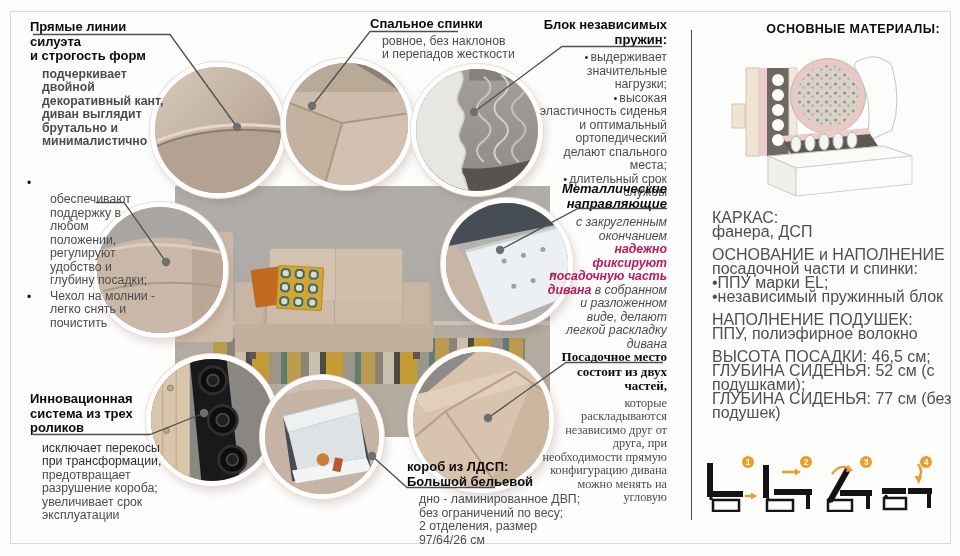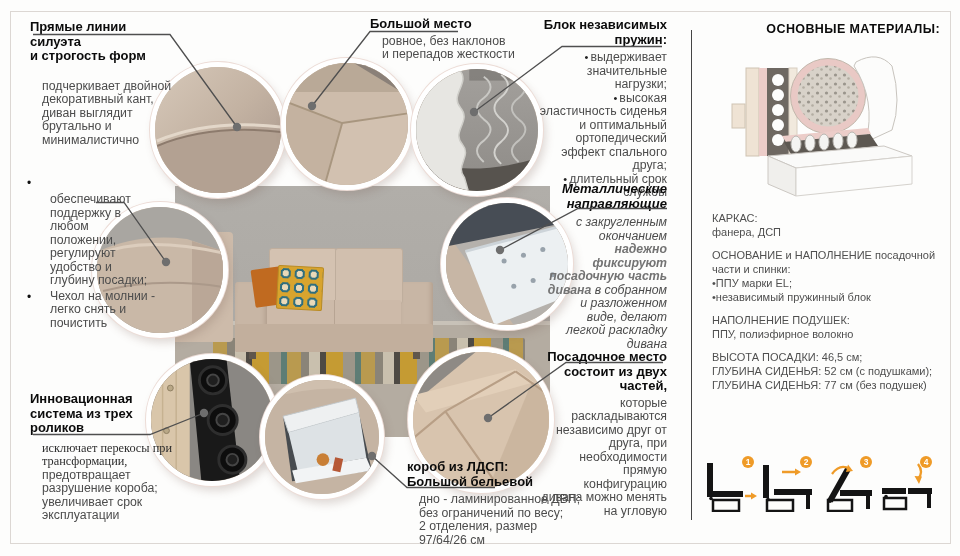--- a/index.html
+++ b/index.html
@@ -5,21 +5,21 @@
   html,body{margin:0;padding:0;background:#ffffff;}
   #page{position:relative;width:960px;height:556px;background:#fdfdfc;overflow:hidden;
         font-family:"Liberation Sans",sans-serif;color:#4c4c4c;}
   .frame{position:absolute;left:10px;top:11px;right:9px;bottom:12px;border:1px solid #dcd7d3;}
   .divider{position:absolute;left:691px;top:30px;width:1px;height:490px;background:#454545;}
 
   
   .tb{position:absolute;}
   .ttl{font-weight:bold;color:#0b0b0b;font-size:13px;line-height:14.5px;}
   .body{font-size:12.3px;line-height:13.5px;color:#4c4c4c;padding-left:12px;}
-  .body.dark{color:#2e2e2e;font-family:Liberation Serif, serif;}
+  .body.dark{color:#2e2e2e;}
   .r{text-align:right;}
   .bul{display:flex;}
   .bul .dot{width:11px;flex:none;font-size:12px;color:#111;}
   .ib-dot{font-size:11px;color:#222;margin-right:2px;}
 
   
   .photo{position:absolute;left:175px;top:186px;width:375px;height:251px;
          background:linear-gradient(#b1aea9,#a9a6a1);overflow:hidden;}
   .photo .floor{position:absolute;left:0;top:139px;width:100%;height:112px;background:#b4aca1;}
   .photo .baseboard{position:absolute;left:0;top:135px;width:100%;height:4px;background:#c8c2b8;}
@@ -46,21 +46,21 @@
           box-shadow:0 0 0 1px #ecdcd6, 3px 5px 9px rgba(120,90,80,.22);background:#c9b8a7;}
   .circle svg{display:block;width:100%;height:100%;}
 
   
   .overlay{position:absolute;left:0;top:0;pointer-events:none;}
 
   
   .rp-title{position:absolute;left:700px;top:22px;width:240px;text-align:right;
             font-weight:bold;font-size:12.5px;letter-spacing:.4px;color:#0b0b0b;}
   .diagram{position:absolute;left:716px;top:36px;}
-  .rp-specs{position:absolute;left:712px;top:211px;width:240px;font-size:11px;line-height:14px;color:#4f4f4f;}
+  .rp-specs{position:absolute;left:712px;top:211px;width:240px;font-size:16px;line-height:14px;color:#4f4f4f;}
   .rp-sec{margin-bottom:9px;}
   .steps{position:absolute;left:698px;top:454px;width:250px;height:58px;}
   .step{position:absolute;top:0;width:56px;height:56px;}
   .badge{position:absolute;left:40px;top:2px;width:12px;height:12px;border-radius:50%;background:#ef9b28;
          color:#fff;font-size:8.5px;font-weight:bold;line-height:12px;text-align:center;}
   .stepicon{position:absolute;left:0;top:6px;}
 </style>
 </head>
 <body>
 
@@ -197,21 +197,21 @@
       <path d="M0,0 L58,0 L0,48 Z" fill="#8e8a85"></path>
       <path d="M0,40 L95,16 L112,28 L12,56 Z" fill="#e2cfb9"></path>
       <path d="M110,28 L126,40 L126,126 L70,126 Z" fill="#c9b49c" opacity=".85"></path>
       <path d="M30,55 L95,18 M30,55 L0,80 M30,55 L80,126 M95,18 L126,40" stroke="#b89f86" stroke-width="2" fill="none"></path>
     </svg>
   </div>
 
   <div class="tb" style="left:30px;top:20px;width:146px;">
     <div class="ttl">Прямые линии силуэта</div>
     <div class="ttl">и строгость форм</div>
-    <div class="body" style="margin-top:16px;width:136px;">подчеркивает двойной декоративный кант, диван выглядит брутально и минималистично</div>
+    <div class="body" style="margin-top:4px;width:136px;font-weight:bold;">подчеркивает двойной декоративный кант, диван выглядит брутально и минималистично</div>
   </div>
 
   <div class="tb" style="left:27px;top:176px;width:130px;">
     <div class="bul">
       <span class="dot">•</span>
     </div>
     <div class="body" style="margin:3px 0 0 11px;width:108px;">обеспечивают поддержку в любом положении, регулируют удобство и глубину посадки;</div>
     <div class="bul" style="margin-top:2px;">
       <span class="dot">•</span>
       <span class="body" style="width:114px;">Чехол на молнии - легко снять и почистить</span>
@@ -220,44 +220,44 @@
 
   <div class="tb" style="left:30px;top:392px;width:146px;">
     <div class="ttl">Инновационная</div>
     <div class="ttl">система из трех</div>
     <div class="ttl">роликов</div>
     <div class="body dark" style="margin-top:6px;width:138px;">исключает перекосы при трансформации,</div>
     <div class="body" style="width:138px;">предотвращает разрушение короба; увеличивает срок эксплуатации</div>
   </div>
 
   <div class="tb" style="left:370px;top:17px;width:160px;">
-    <div class="ttl">Большой место</div>
+    <div class="ttl">Спальное спинки</div>
     <div class="body" style="margin-top:3px;">ровное, без наклонов</div>
     <div class="body">и перепадов жесткости</div>
   </div>
 
   <div class="tb r" style="left:527px;top:18px;width:140px;">
     <div class="ttl">Блок независимых</div>
     <div class="ttl">пружин:</div>
     <div class="body" style="margin-top:4px;"><span class="ib-dot">•</span><span>выдерживает значительные нагрузки;</span></div>
-    <div class="body"><span class="ib-dot">•</span><span>высокая эластичность сиденья и оптимальный ортопедический эффект спального друга;</span></div>
+    <div class="body"><span class="ib-dot">•</span><span>высокая эластичность сиденья и оптимальный ортопедический делают спального места;</span></div>
     <div class="body"><span class="ib-dot">•</span><span>длительный срок службы</span></div>
   </div>
 
   <div class="tb r" style="left:535px;top:182px;width:132px;font-style:italic;">
     <div class="ttl">Металлические</div>
     <div class="ttl">направляющие</div>
     <div class="body" style="margin-top:5px;">
       <span>с закругленным окончанием</span>
-      <b style="color:#737373;">надежно фиксируют посадочную часть дивана</b>
+      <b style="color:#be185d;">надежно фиксируют посадочную часть дивана</b>
       <span>в собранном и разложенном виде, делают легкой раскладку дивана</span>
     </div>
   </div>
 
-  <div class="tb r" style="left:495px;top:350px;width:172px;">
+  <div class="tb r" style="left:495px;top:350px;width:172px;font-family:Liberation Serif, serif;">
     <div class="ttl">Посадочное место</div>
     <div class="ttl">состоит из двух</div>
     <div class="ttl">частей,</div>
     <div class="body" style="margin-top:3px;margin-left:33px;">которые раскладываются независимо друг от друга, при необходимости прямую конфигурацию дивана можно менять на угловую</div>
   </div>
 
   <div class="tb" style="left:407px;top:460px;width:180px;">
     <div class="ttl">короб из ЛДСП:</div>
     <div class="ttl">Большой бельевой</div>
     <div class="body" style="margin-top:4px;">дно - ламинированное ДВП;</div>

